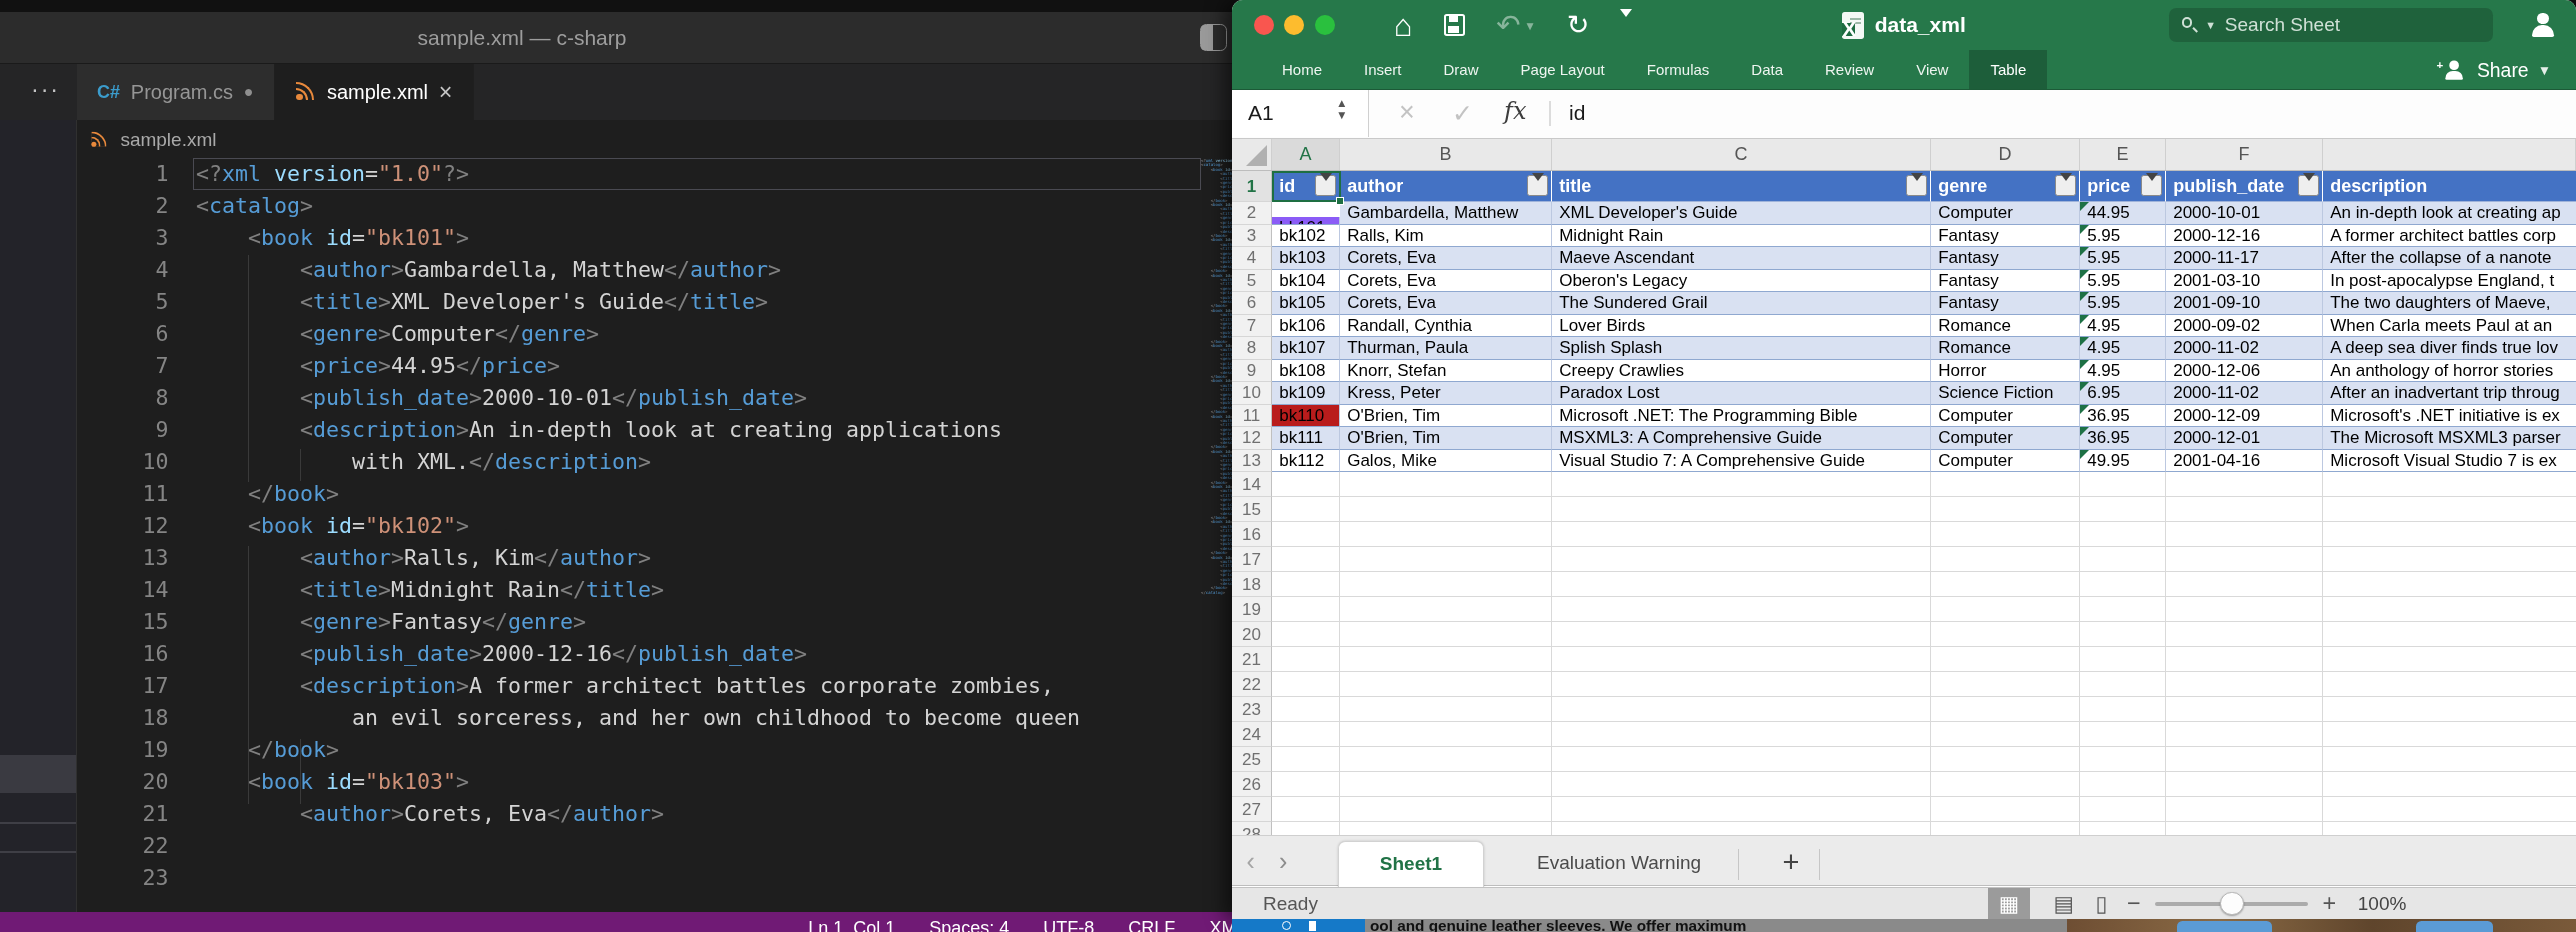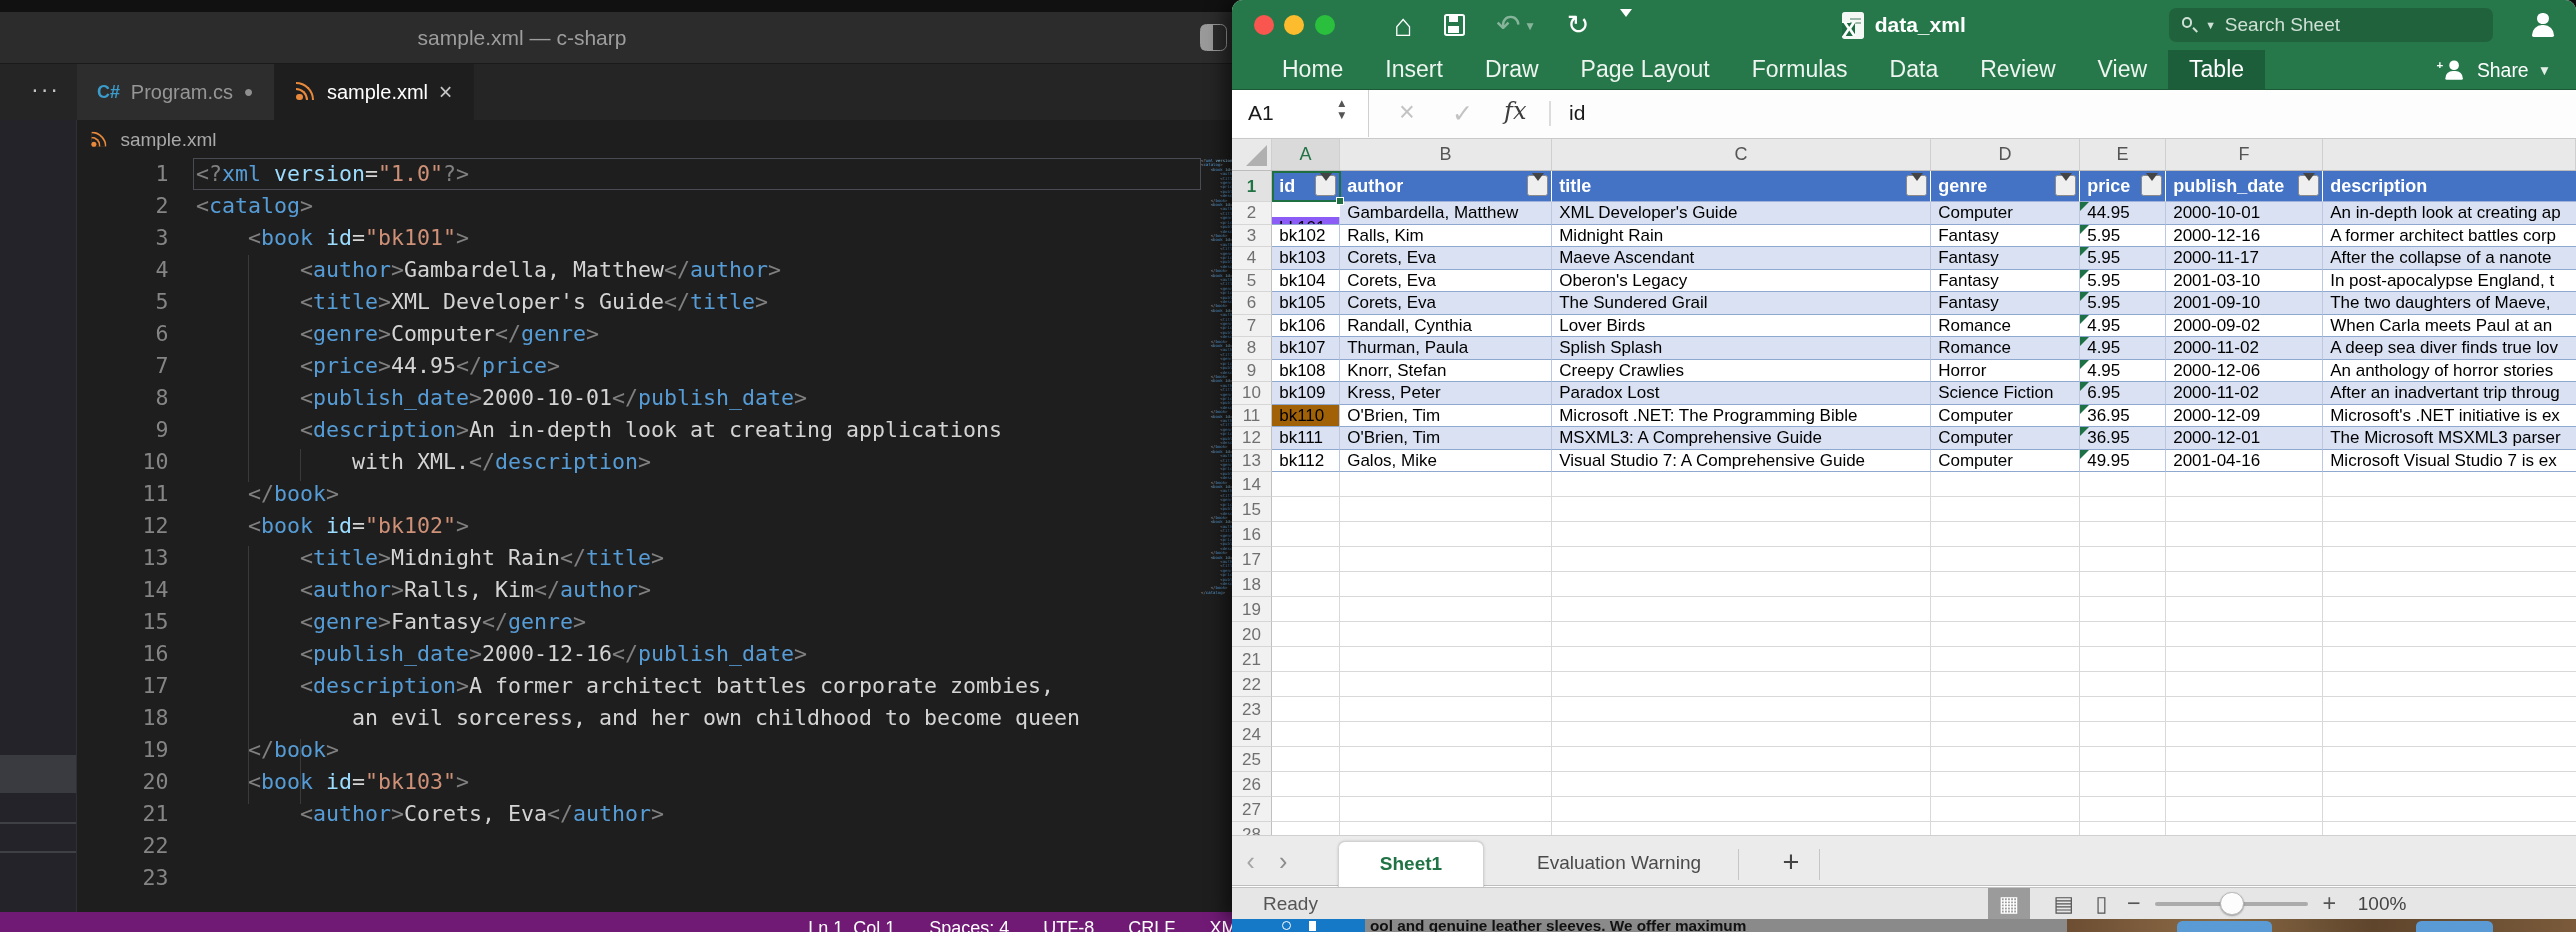--- a/index.html
+++ b/index.html
@@ -103,21 +103,21 @@
   .person { position:relative; width:27px; height:25px; }
   .person .head { position:absolute; left:7.2px; top:0; width:11.7px; height:11.7px;
                   border-radius:50%; background:#fff; }
   .person .body { position:absolute; left:1.8px; top:12.6px; width:22.5px; height:11.7px;
                   border-radius:10.8px 10.8px 1.8px 1.8px; background:#fff; }
   #xl-person { position:absolute; left:1298px; top:12.6px; }
 
   #xl-ribbon { position:absolute; left:0; top:50px; width:100%; height:40px; background:#26784a;
                display:flex; align-items:stretch; padding-left:29px;
                border-bottom:0.9px solid rgba(0,0,0,0.25); }
-  .rtab { color:#eef5f0; font-size:23px; display:flex; align-items:center; padding:0 21px; }
+  .rtab { color:#eef5f0; font-size:15px; display:flex; align-items:center; padding:0 21px; }
   .rtab.active { background:#1d5e3a; color:#ffffff; }
   #xl-share { position:absolute; right:25px; top:50px; height:40px; display:flex;
               align-items:center; gap:9px; color:#fff; font-size:19.4px; }
   .share-plus { position:relative; }
   .share-plus .plus { position:absolute; left:-9px; top:-1.8px; color:#fff; font-size:14.4px; font-weight:bold; }
   .share-caret { font-size:13.5px; color:#e5efe9; }
 
   #xl-formulabar { position:absolute; left:0; top:90px; width:100%; height:49px;
                    background:#fdfdfd; border-bottom:1.8px solid #c9c9c9; }
   #xl-namebox { position:absolute; left:0; top:0; width:137px; height:47px;
@@ -279,22 +279,22 @@
       <div class="code-line">    <span style="color:#808080">&lt;</span><span style="color:#569cd6">book</span> <span style="color:#9cdcfe">id</span><span style="color:#d4d4d4">=</span><span style="color:#ce9178">"bk101"</span><span style="color:#808080">&gt;</span></div>
       <div class="code-line">        <span style="color:#808080">&lt;</span><span style="color:#569cd6">author</span><span style="color:#808080">&gt;</span>Gambardella, Matthew<span style="color:#808080">&lt;/</span><span style="color:#569cd6">author</span><span style="color:#808080">&gt;</span></div>
       <div class="code-line">        <span style="color:#808080">&lt;</span><span style="color:#569cd6">title</span><span style="color:#808080">&gt;</span>XML Developer's Guide<span style="color:#808080">&lt;/</span><span style="color:#569cd6">title</span><span style="color:#808080">&gt;</span></div>
       <div class="code-line">        <span style="color:#808080">&lt;</span><span style="color:#569cd6">genre</span><span style="color:#808080">&gt;</span>Computer<span style="color:#808080">&lt;/</span><span style="color:#569cd6">genre</span><span style="color:#808080">&gt;</span></div>
       <div class="code-line">        <span style="color:#808080">&lt;</span><span style="color:#569cd6">price</span><span style="color:#808080">&gt;</span>44.95<span style="color:#808080">&lt;/</span><span style="color:#569cd6">price</span><span style="color:#808080">&gt;</span></div>
       <div class="code-line">        <span style="color:#808080">&lt;</span><span style="color:#569cd6">publish_date</span><span style="color:#808080">&gt;</span>2000-10-01<span style="color:#808080">&lt;/</span><span style="color:#569cd6">publish_date</span><span style="color:#808080">&gt;</span></div>
       <div class="code-line">        <span style="color:#808080">&lt;</span><span style="color:#569cd6">description</span><span style="color:#808080">&gt;</span>An in-depth look at creating applications</div>
       <div class="code-line">            with XML.<span style="color:#808080">&lt;/</span><span style="color:#569cd6">description</span><span style="color:#808080">&gt;</span></div>
       <div class="code-line">    <span style="color:#808080">&lt;/</span><span style="color:#569cd6">book</span><span style="color:#808080">&gt;</span></div>
       <div class="code-line">    <span style="color:#808080">&lt;</span><span style="color:#569cd6">book</span> <span style="color:#9cdcfe">id</span><span style="color:#d4d4d4">=</span><span style="color:#ce9178">"bk102"</span><span style="color:#808080">&gt;</span></div>
+      <div class="code-line">        <span style="color:#808080">&lt;</span><span style="color:#569cd6">author</span><span style="color:#808080">&gt;</span>Ralls, Kim<span style="color:#808080">&lt;/</span><span style="color:#569cd6">author</span><span style="color:#808080">&gt;</span></div>
       <div class="code-line">        <span style="color:#808080">&lt;</span><span style="color:#569cd6">title</span><span style="color:#808080">&gt;</span>Midnight Rain<span style="color:#808080">&lt;/</span><span style="color:#569cd6">title</span><span style="color:#808080">&gt;</span></div>
-      <div class="code-line">        <span style="color:#808080">&lt;</span><span style="color:#569cd6">author</span><span style="color:#808080">&gt;</span>Ralls, Kim<span style="color:#808080">&lt;/</span><span style="color:#569cd6">author</span><span style="color:#808080">&gt;</span></div>
       <div class="code-line">        <span style="color:#808080">&lt;</span><span style="color:#569cd6">genre</span><span style="color:#808080">&gt;</span>Fantasy<span style="color:#808080">&lt;/</span><span style="color:#569cd6">genre</span><span style="color:#808080">&gt;</span></div>
       <div class="code-line">        <span style="color:#808080">&lt;</span><span style="color:#569cd6">publish_date</span><span style="color:#808080">&gt;</span>2000-12-16<span style="color:#808080">&lt;/</span><span style="color:#569cd6">publish_date</span><span style="color:#808080">&gt;</span></div>
       <div class="code-line">        <span style="color:#808080">&lt;</span><span style="color:#569cd6">description</span><span style="color:#808080">&gt;</span>A former architect battles corporate zombies,</div>
       <div class="code-line">            an evil sorceress, and her own childhood to become queen</div>
       <div class="code-line">    <span style="color:#808080">&lt;/</span><span style="color:#569cd6">book</span><span style="color:#808080">&gt;</span></div>
       <div class="code-line">    <span style="color:#808080">&lt;</span><span style="color:#569cd6">book</span> <span style="color:#9cdcfe">id</span><span style="color:#d4d4d4">=</span><span style="color:#ce9178">"bk103"</span><span style="color:#808080">&gt;</span></div>
       <div class="code-line">        <span style="color:#808080">&lt;</span><span style="color:#569cd6">author</span><span style="color:#808080">&gt;</span>Corets, Eva<span style="color:#808080">&lt;/</span><span style="color:#569cd6">author</span><span style="color:#808080">&gt;</span></div>
     </div>
   <div class="indent-guide" style="left:248px; top:243px; height:227px;"></div>
   <div class="indent-guide" style="left:248px; top:534px; height:258px;"></div>
@@ -594,21 +594,21 @@
         <div class="xcell" style="width: 68px; line-height: 22.5px; background: rgb(217, 225, 242); border-right: 0.9px solid rgb(188, 200, 224); border-bottom: 0.9px solid rgb(143, 168, 208);">bk109</div>
         <div class="xcell" style="width: 212px; line-height: 22.5px; background: rgb(217, 225, 242); border-right: 0.9px solid rgb(188, 200, 224); border-bottom: 0.9px solid rgb(143, 168, 208);">Kress, Peter</div>
         <div class="xcell" style="width: 379px; line-height: 22.5px; background: rgb(217, 225, 242); border-right: 0.9px solid rgb(188, 200, 224); border-bottom: 0.9px solid rgb(143, 168, 208);">Paradox Lost</div>
         <div class="xcell" style="width: 149px; line-height: 22.5px; background: rgb(217, 225, 242); border-right: 0.9px solid rgb(188, 200, 224); border-bottom: 0.9px solid rgb(143, 168, 208);">Science Fiction</div>
         <div class="xcell" style="width: 86px; line-height: 22.5px; background: rgb(217, 225, 242); border-right: 0.9px solid rgb(188, 200, 224); border-bottom: 0.9px solid rgb(143, 168, 208);">6.95<span class="err-tri"></span></div>
         <div class="xcell" style="width: 157px; line-height: 22.5px; background: rgb(217, 225, 242); border-right: 0.9px solid rgb(188, 200, 224); border-bottom: 0.9px solid rgb(143, 168, 208);">2000-11-02</div>
         <div class="xcell" style="width: 314px; line-height: 22.5px; background: rgb(217, 225, 242); border-right: 0.9px solid rgb(188, 200, 224); border-bottom: 0.9px solid rgb(143, 168, 208);">After an inadvertant trip throug</div>
       </div>
       <div class="xrow" style="height: 22.5px;">
         <div class="rowhdr" style="line-height: 22.5px;">11</div>
-        <div class="xcell" style="width: 68px; line-height: 22.5px; background: #a16207; border-right: 0.9px solid rgb(188, 200, 224); border-bottom: 0.9px solid rgb(143, 168, 208);">bk110</div>
+        <div class="xcell" style="width: 68px; line-height: 22.5px; background: #b91c1c; border-right: 0.9px solid rgb(188, 200, 224); border-bottom: 0.9px solid rgb(143, 168, 208);">bk110</div>
         <div class="xcell" style="width: 212px; line-height: 22.5px; background: rgb(255, 255, 255); border-right: 0.9px solid rgb(188, 200, 224); border-bottom: 0.9px solid rgb(143, 168, 208);">O'Brien, Tim</div>
         <div class="xcell" style="width: 379px; line-height: 22.5px; background: rgb(255, 255, 255); border-right: 0.9px solid rgb(188, 200, 224); border-bottom: 0.9px solid rgb(143, 168, 208);">Microsoft .NET: The Programming Bible</div>
         <div class="xcell" style="width: 149px; line-height: 22.5px; background: rgb(255, 255, 255); border-right: 0.9px solid rgb(188, 200, 224); border-bottom: 0.9px solid rgb(143, 168, 208);">Computer</div>
         <div class="xcell" style="width: 86px; line-height: 22.5px; background: rgb(255, 255, 255); border-right: 0.9px solid rgb(188, 200, 224); border-bottom: 0.9px solid rgb(143, 168, 208);">36.95<span class="err-tri"></span></div>
         <div class="xcell" style="width: 157px; line-height: 22.5px; background: rgb(255, 255, 255); border-right: 0.9px solid rgb(188, 200, 224); border-bottom: 0.9px solid rgb(143, 168, 208);">2000-12-09</div>
         <div class="xcell" style="width: 314px; line-height: 22.5px; background: rgb(255, 255, 255); border-right: 0.9px solid rgb(188, 200, 224); border-bottom: 0.9px solid rgb(143, 168, 208);">Microsoft's .NET initiative is ex</div>
       </div>
       <div class="xrow" style="height: 22.5px;">
         <div class="rowhdr" style="line-height: 22.5px;">12</div>
         <div class="xcell" style="width: 68px; line-height: 22.5px; background: rgb(217, 225, 242); border-right: 0.9px solid rgb(188, 200, 224); border-bottom: 0.9px solid rgb(143, 168, 208);">bk111</div>

